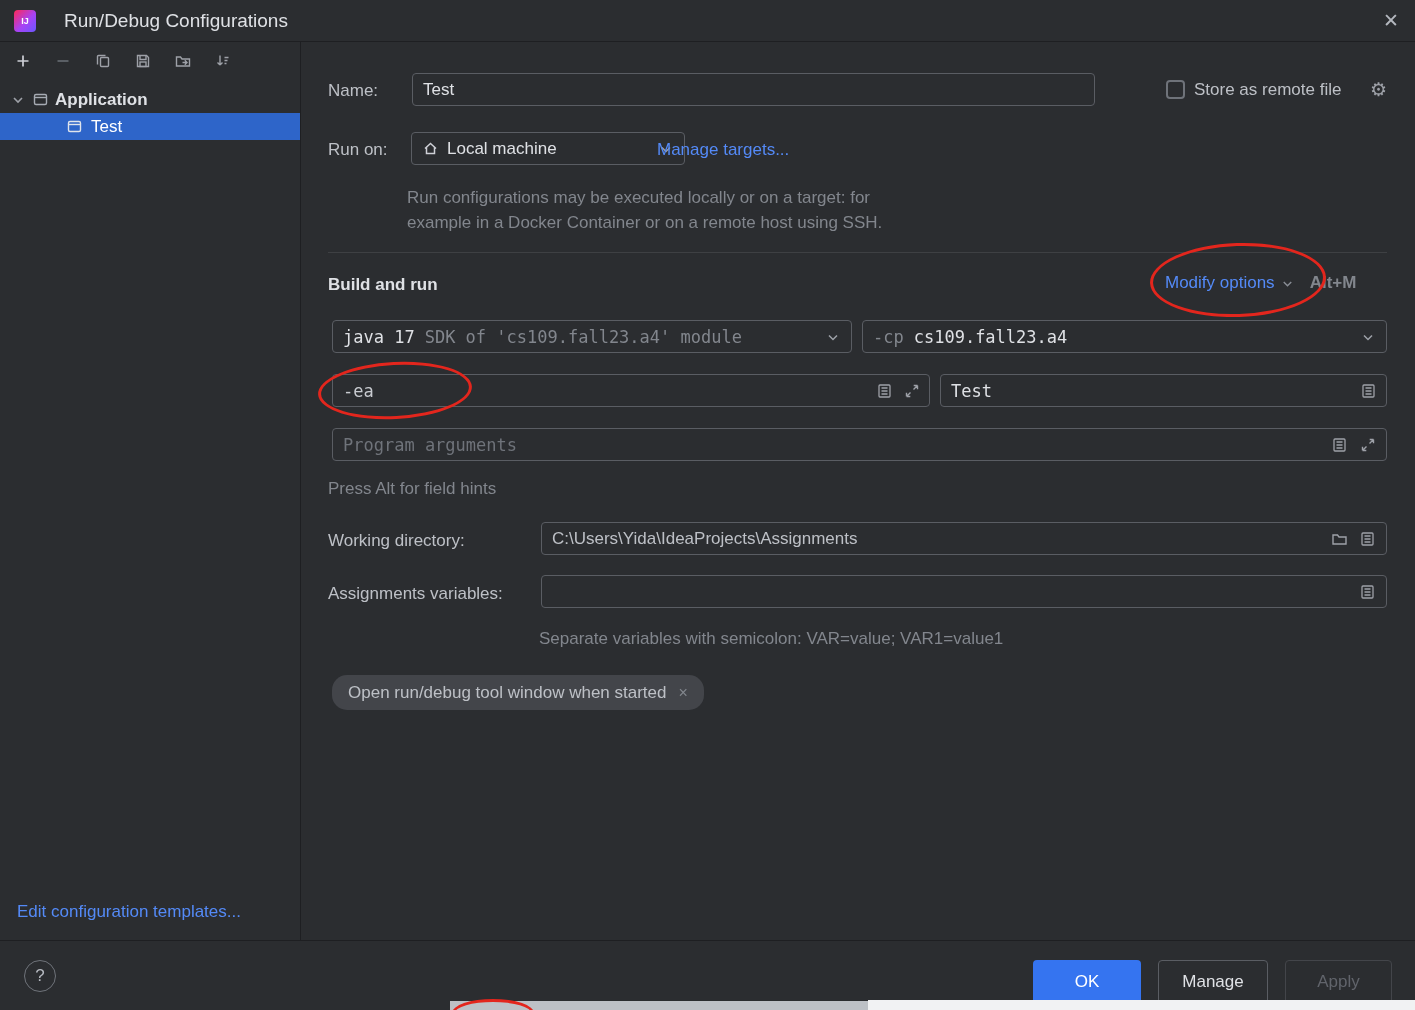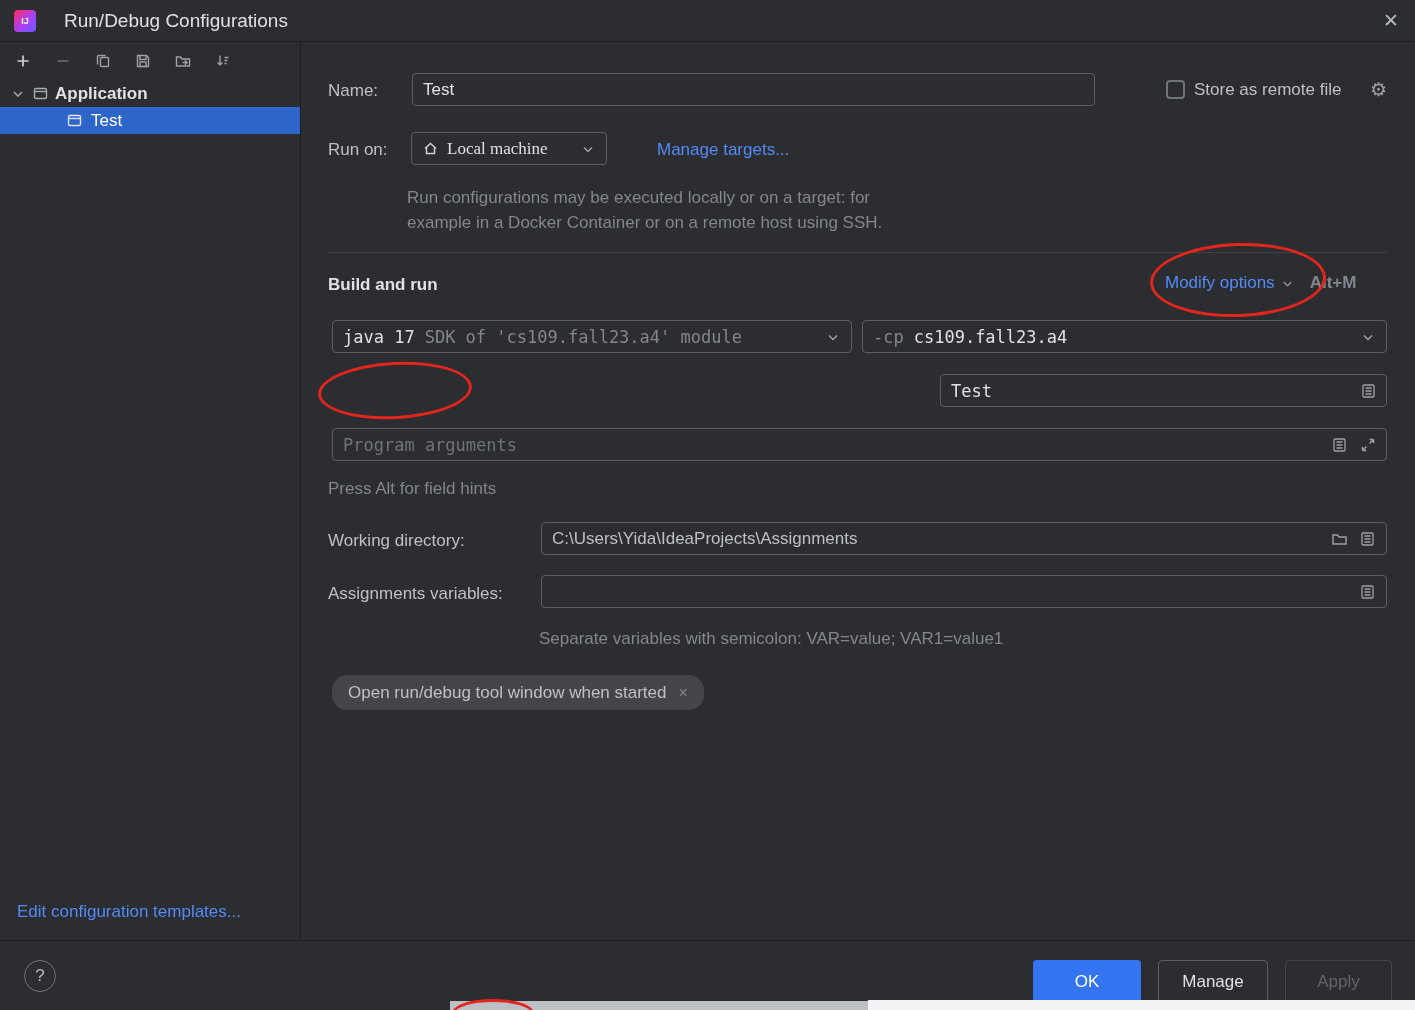--- a/index.html
+++ b/index.html
@@ -23,21 +23,21 @@
   .close-btn { margin-left:auto; font-size:19px; color:#b4b8bf; cursor:pointer; line-height:1; }
 
   
   .sidebar { position:absolute; top:42px; left:0; width:301px; height:898px;
     border-right:1px solid #1e1f22; }
   .side-toolbar { height:38px; display:flex; align-items:center; padding-left:14px; gap:22px; }
   .tool-btn { width:18px; height:18px; display:flex; align-items:center; justify-content:center;
     color:#9ea1a8; cursor:pointer; }
   .tool-btn.add { color:#ced0d6; }
   .tool-btn.remove { color:#64686f; }
-  .tree { margin-top:0; }
+  .tree { margin-top:6px; }
   .tree-group { height:27px; display:flex; align-items:center; gap:6px; padding-left:10px;
     color:#dfe1e5; font-weight:bold; cursor:pointer; }
   .tree-group .ico, .tree-item .ico { display:flex; color:#a6abb3; }
   .tree-item { height:27px; display:flex; align-items:center; gap:8px; padding-left:66px;
     color:#ffffff; cursor:pointer; }
   .tree-item.selected { background:#2e65c9; }
   .tree-item.selected .ico { color:#dfe4ec; }
   .edit-templates { position:absolute; left:17px; bottom:18px; color:#548af7;
     cursor:pointer; white-space:nowrap; }
 
@@ -67,21 +67,21 @@
 
   #name-label { left:26px; top:39px; }
   #name-field { left:110px; top:31px; width:683px; }
   #store-row  { position:absolute; left:864px; top:31px; width:221px; height:33px;
     display:flex; align-items:center; gap:9px; }
   .checkbox { width:19px; height:19px; border:2px solid #6f737a; border-radius:4px;
     flex:0 0 auto; cursor:pointer; }
   .gear { margin-left:auto; color:#9ea1a8; font-size:19px; cursor:pointer; line-height:1; }
 
   #runon-label { left:26px; top:98px; }
-  #runon-dd { left:109px; top:90px; width:196px; gap:8px; color:#dfe1e5;font-family:Liberation Serif, serif; }
+  #runon-dd { left:109px; top:90px; width:274px; gap:8px; color:#dfe1e5; }
   #manage-link { position:absolute; left:355px; top:98px; }
   #hint1 { left:105px; top:146px; }
   #hint2 { left:105px; top:171px; }
   #sep1 { left:26px; top:210px; width:1059px; }
 
   #build-heading { left:26px; top:233px; }
   #modify-row { position:absolute; left:863px; top:231px; display:flex; align-items:center; gap:5px; }
   #modify-row .shortcut { margin-left:10px; color:#82868d;font-weight:bold; }
 
   #jdk-dd { left:30px; top:278px; width:520px; }
@@ -271,20 +271,34 @@
     <div class="dropdown m17" id="cp-dd">
       <span class="dim">-cp</span>
       <span class="bright gap10">cs109.fall23.a4</span>
       <span class="dd-chevron">
         <svg width="16" height="16" viewBox="0 0 16 16">
             <path d="M4 6.5l4 4 4-4" stroke="#9ea1a8" stroke-width="1.5" fill="none"></path>
           </svg>
       </span>
     </div>
 
+    <div class="field" id="vm-field">
+      <input class="m" value="-ea" style="">
+      <span class="f-icon editor">
+        <svg width="17" height="17" viewBox="0 0 17 17">
+            <rect x="3" y="2.5" width="11" height="12" rx="1" stroke="#9ea1a8" stroke-width="1.3" fill="none"></rect>
+            <path d="M5.5 5.5h6M5.5 8.5h6M5.5 11.5h6" stroke="#9ea1a8" stroke-width="1.3"></path>
+          </svg>
+      </span>
+      <span class="f-icon expand">
+        <svg width="16" height="16" viewBox="0 0 16 16">
+            <path d="M9.5 6.5l4-4M13.5 2.5h-3.8M13.5 2.5v3.8M6.5 9.5l-4 4M2.5 13.5h3.8M2.5 13.5v-3.8" stroke="#9ea1a8" stroke-width="1.4" fill="none"></path>
+          </svg>
+      </span>
+    </div>
     <div class="field" id="class-field">
       <input class="m" value="Test" style="">
       <span class="f-icon editor">
         <svg width="17" height="17" viewBox="0 0 17 17">
             <rect x="3" y="2.5" width="11" height="12" rx="1" stroke="#9ea1a8" stroke-width="1.3" fill="none"></rect>
             <path d="M5.5 5.5h6M5.5 8.5h6M5.5 11.5h6" stroke="#9ea1a8" stroke-width="1.3"></path>
           </svg>
       </span>
     </div>
 

